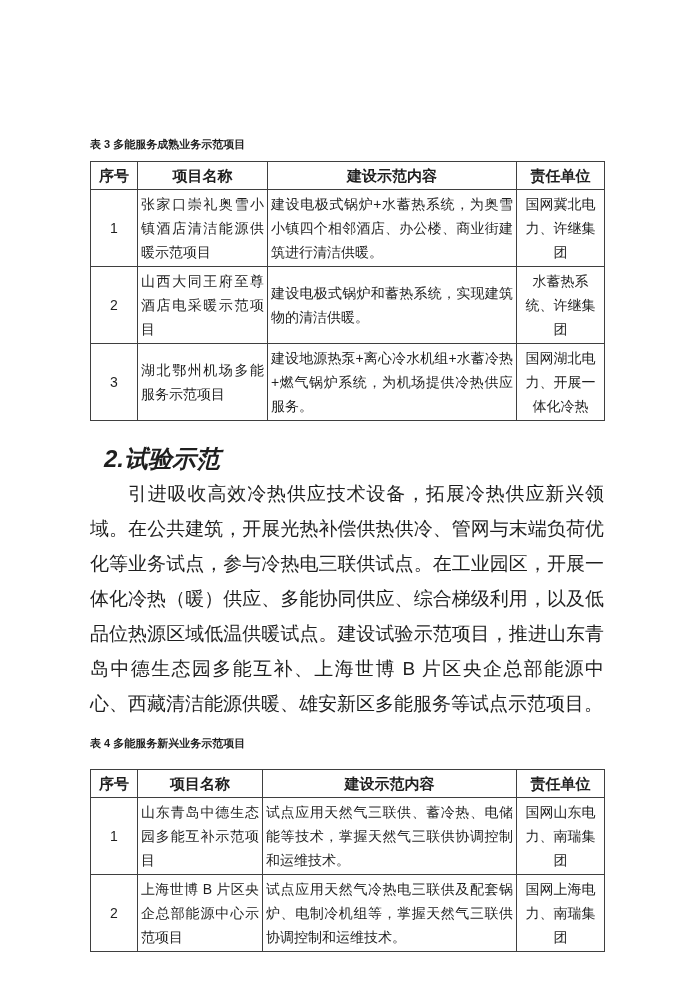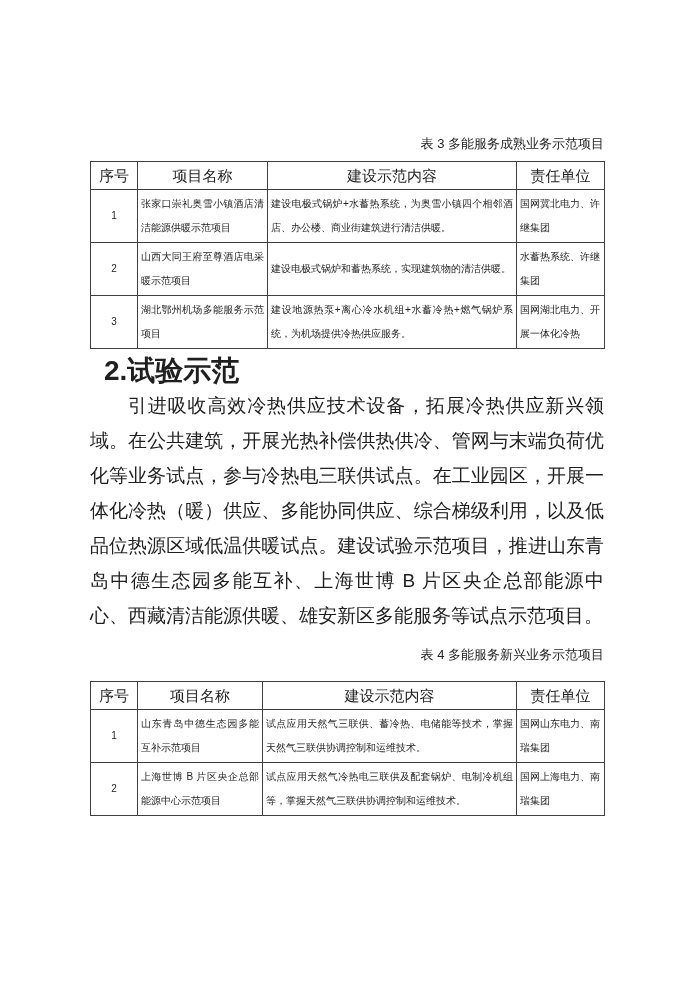--- a/index.html
+++ b/index.html
@@ -12,57 +12,58 @@
     font-family: "Liberation Sans", "DejaVu Sans", sans-serif;
     color: #1f1f1f;
   }
   .page {
     width: 514px;
     margin: 0 auto;
     padding-top: 132px;
     box-sizing: content-box;
   }
   .tbl-title {
-    font-size: 13px;
-    font-weight: normal;
-    text-align: right;
+    font-size: 11px;
+    font-weight: bold;
+    text-align: left;
     line-height: 24px;
     margin: 0 0 5px 0;
   }
   table.doc-table {
     width: 514px;
     border-collapse: collapse;
     table-layout: fixed;
   }
   table.doc-table th,
   table.doc-table td {
     border: 1px solid #3f3f3f;
-    font-size: 10px;
+    font-size: 14px;
     line-height: 24px;
     padding: 2px 3px;
     vertical-align: middle;
     overflow: hidden;
   }
   table.doc-table th {
-    font-weight: normal;
+    font-weight: bold;
     text-align: center;
     font-size: 15px;
     line-height: 21px;
     padding: 3px 2px;
   }
   td.c-no   { text-align: center; }
   td.c-name { text-align: justify; padding: 2px 2px; }
   td.c-content { text-align: justify; }
-  td.c-unit { padding: 2px 1px; }
+  td.c-unit { text-align: center; padding: 2px 1px; }
   td b, p b { font-weight: normal; }
   .section-heading {
-    font-size: 28px;
+    font-size: 24px;
     font-weight: bold;
     line-height: 24px;
-    margin: 10px 0 5px 14px;
+    margin: 26px 0 5px 14px;
+    font-style: italic;
   }
   .body-para {
     font-size: 19px;
     line-height: 35px;
     text-align: justify;
     text-indent: 2em;
     margin: 0 0 10px 0;
   }
   .tbl-title.second { margin-top: 2px; margin-bottom: 14px; }
 </style>

